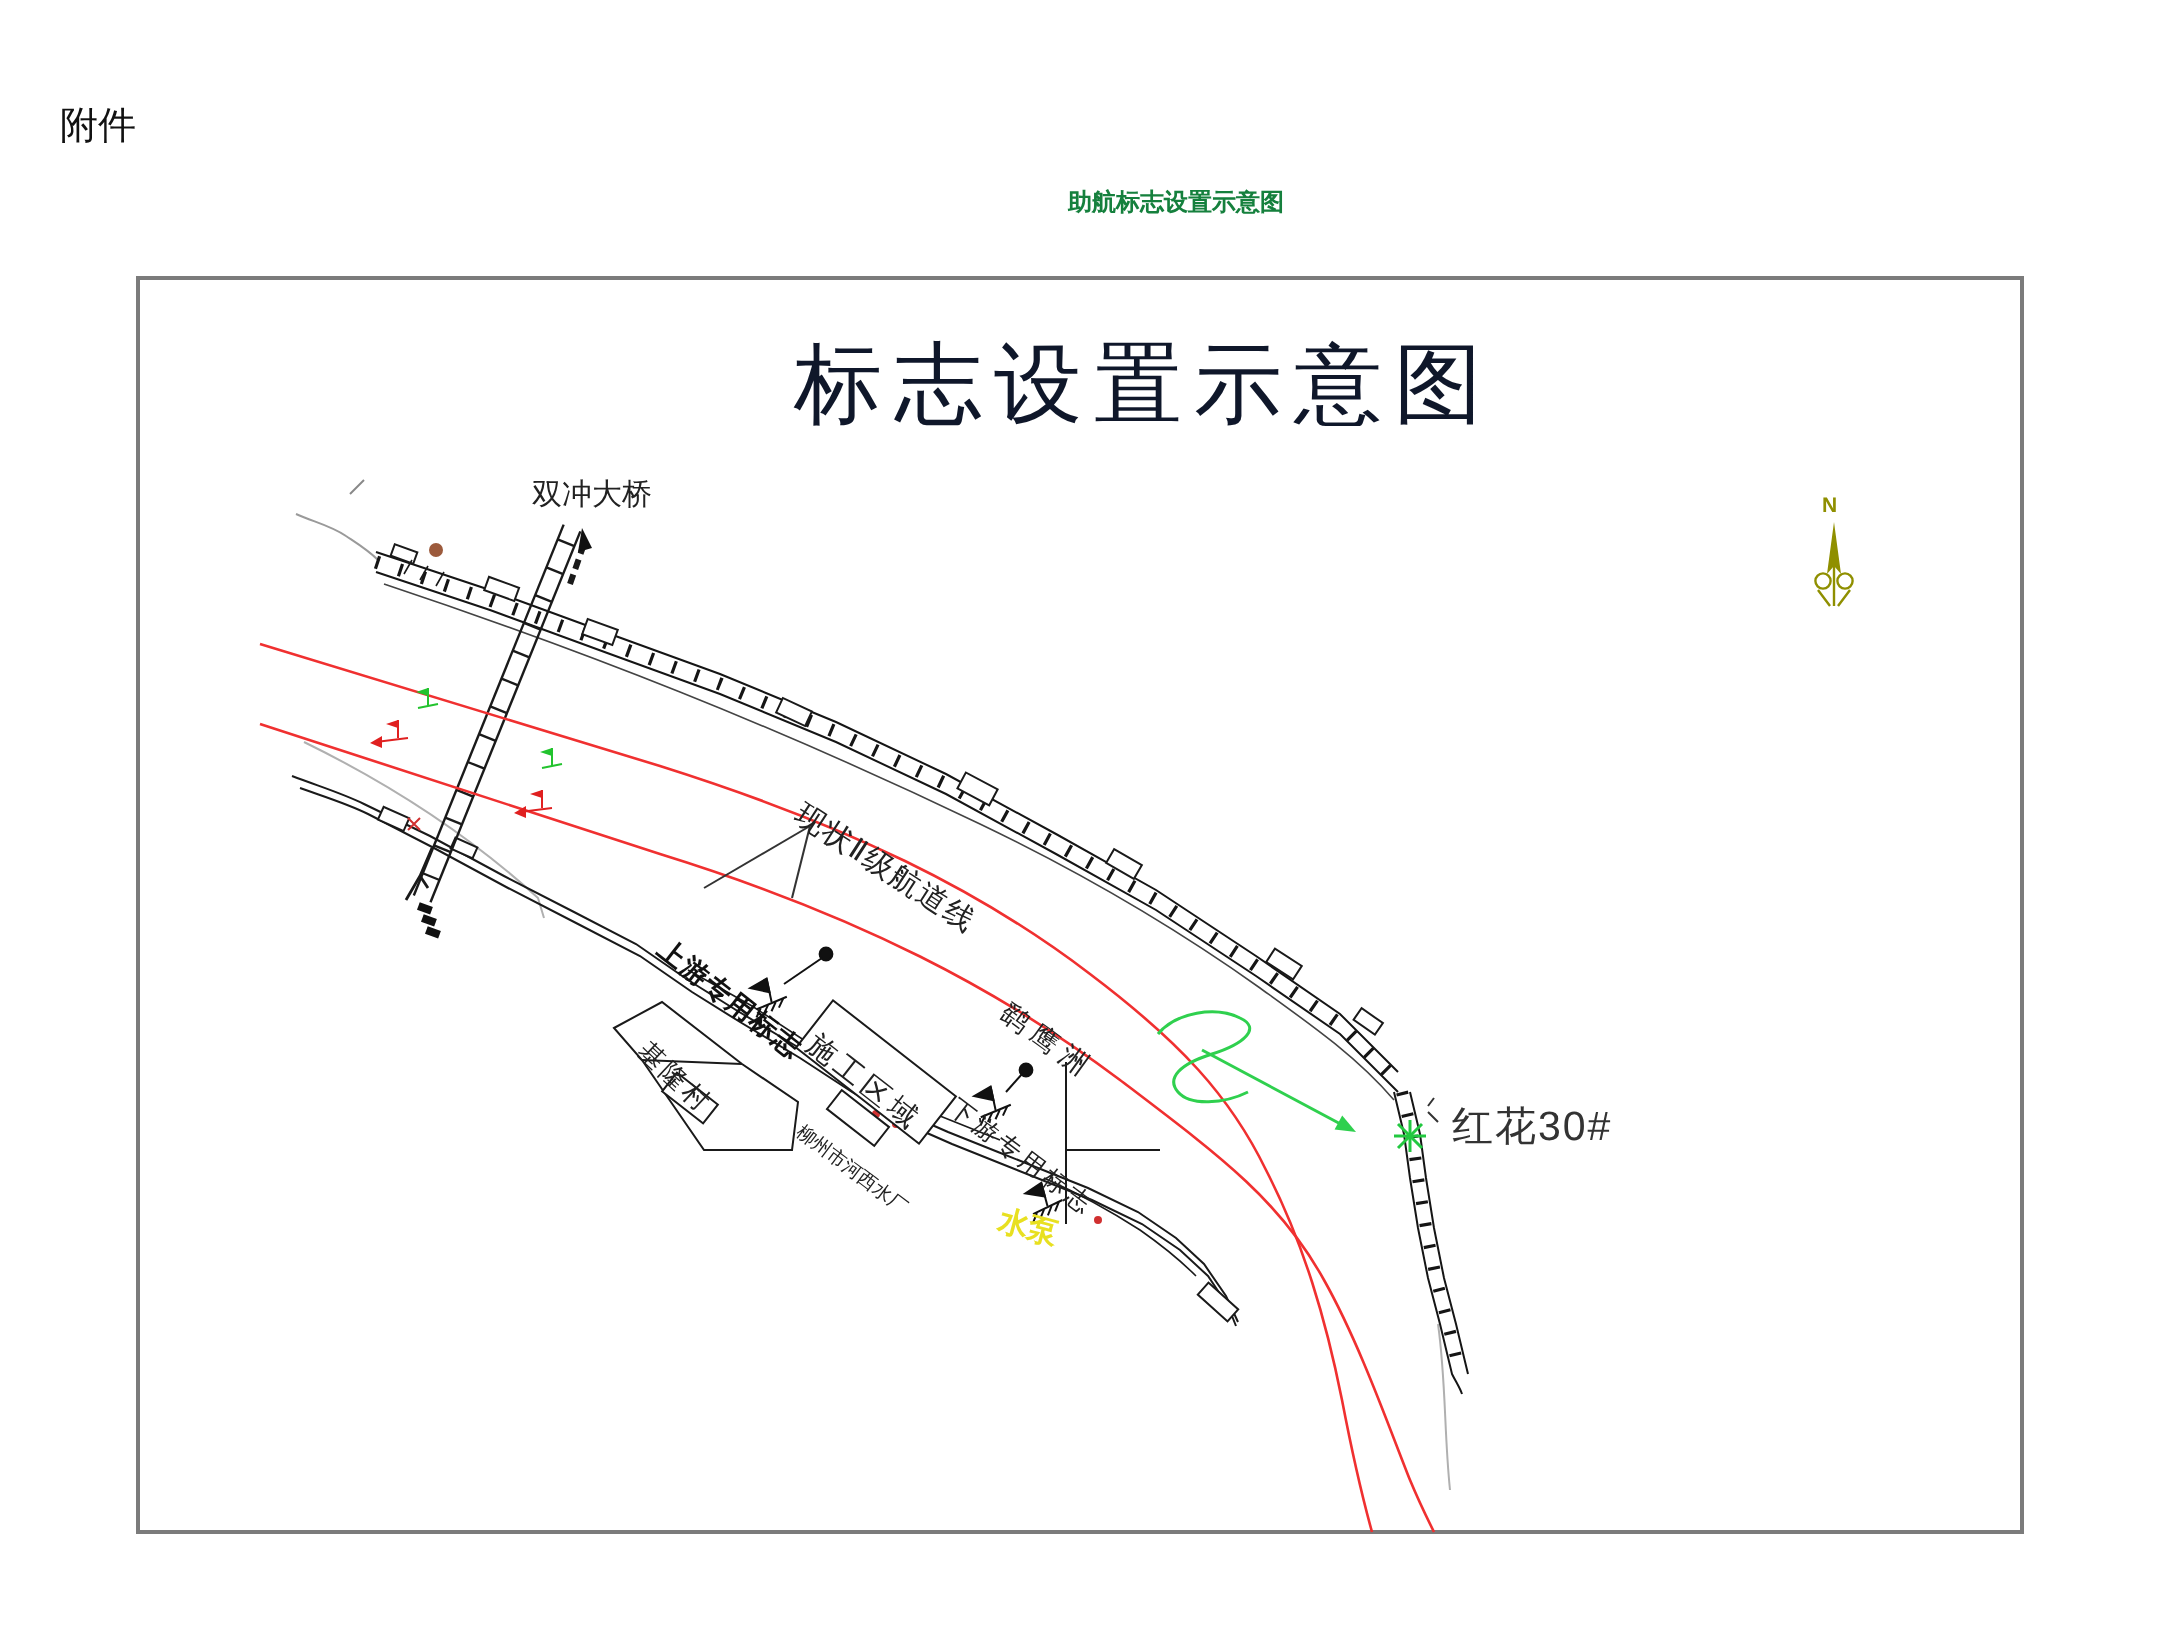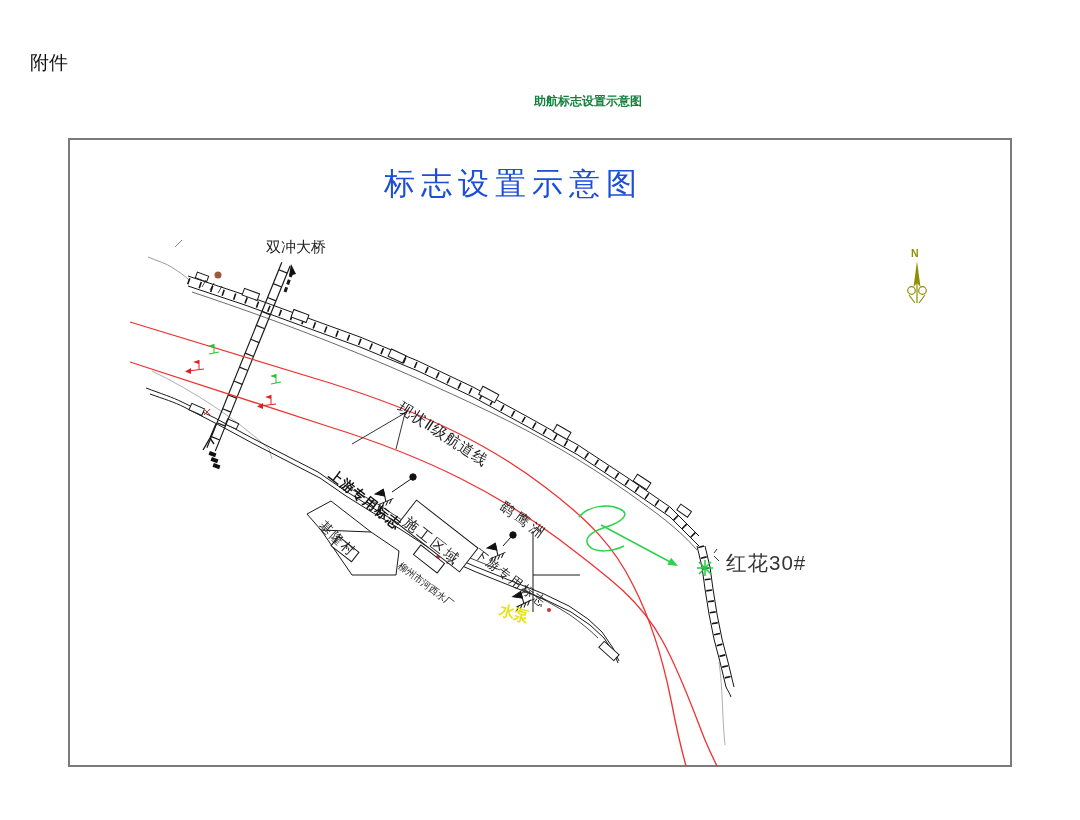--- a/index.html
+++ b/index.html
@@ -1,21 +1,21 @@
 <!DOCTYPE html>
 <html><head>
 <meta charset="utf-8">
 <style>
   html,body{margin:0;padding:0;background:#ffffff;}
   .page{position:relative;width:1080px;height:820px;background:#ffffff;overflow:hidden;
         font-family:"Liberation Sans",sans-serif;color:#1a1a1a;}
   .abs{position:absolute;white-space:nowrap;}
   .attachment{left:30px;top:50px;font-size:19px;color:#111;}
   .heading{left:0;top:93px;width:1080px;text-align:center;font-size:12px;font-weight:bold;color:#15803d;padding-left:48px;}
-  .cad-title{left:384px;top:163px;font-size:31px;font-weight:300;letter-spacing:6px;color:#1d4ed8;}
+  .cad-title{left:397px;top:163px;font-size:44px;font-weight:300;letter-spacing:6px;color:#0f172a;}
   .lbl{font-weight:300;color:#222;transform-origin:0 0;}
   .lbl-bridge{left:266px;top:238px;font-size:15px;}
   .lbl-channel{left:404px;top:398px;font-size:15px;letter-spacing:1px;transform:rotate(33deg);}
   .lbl-upstream{left:336px;top:466px;font-size:13.5px;font-weight:bold;color:#111;letter-spacing:1px;transform:rotate(38deg);}
   .lbl-village{left:327px;top:517px;font-size:13px;letter-spacing:2px;transform:rotate(43deg);}
   .lbl-construction{left:411px;top:513px;font-size:14.5px;letter-spacing:2.5px;transform:rotate(38deg);}
   .lbl-waterplant{left:403px;top:560px;font-size:9.5px;transform:rotate(37deg);}
   .lbl-island{left:507px;top:498px;font-size:14px;letter-spacing:4px;transform:rotate(36deg);}
   .lbl-downstream{left:481px;top:546px;font-size:12.5px;letter-spacing:2px;transform:rotate(37deg);}
   .lbl-yellow{left:502px;top:601px;font-size:15px;font-weight:bold;color:#e8e020;transform:rotate(15deg);}

